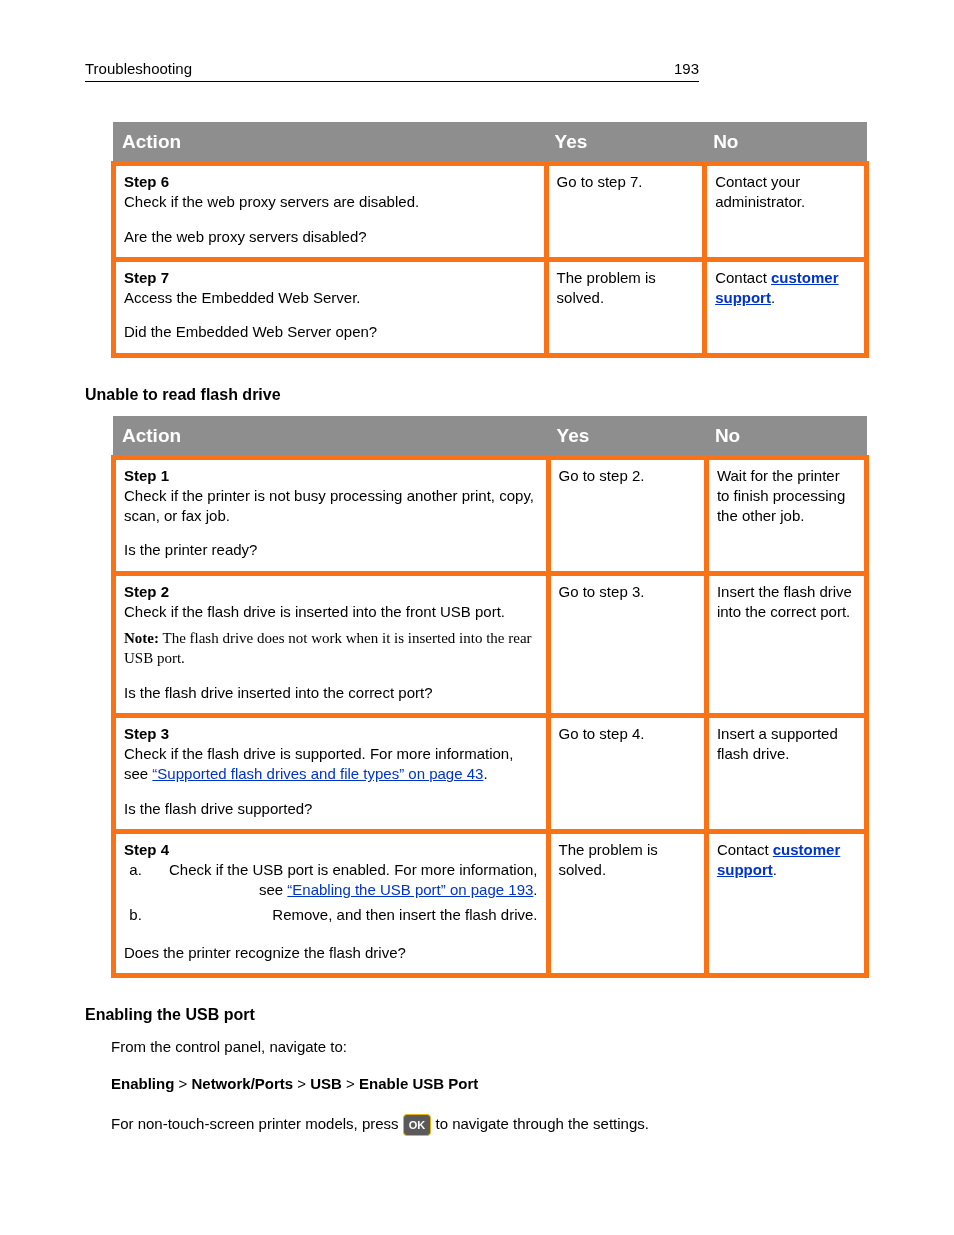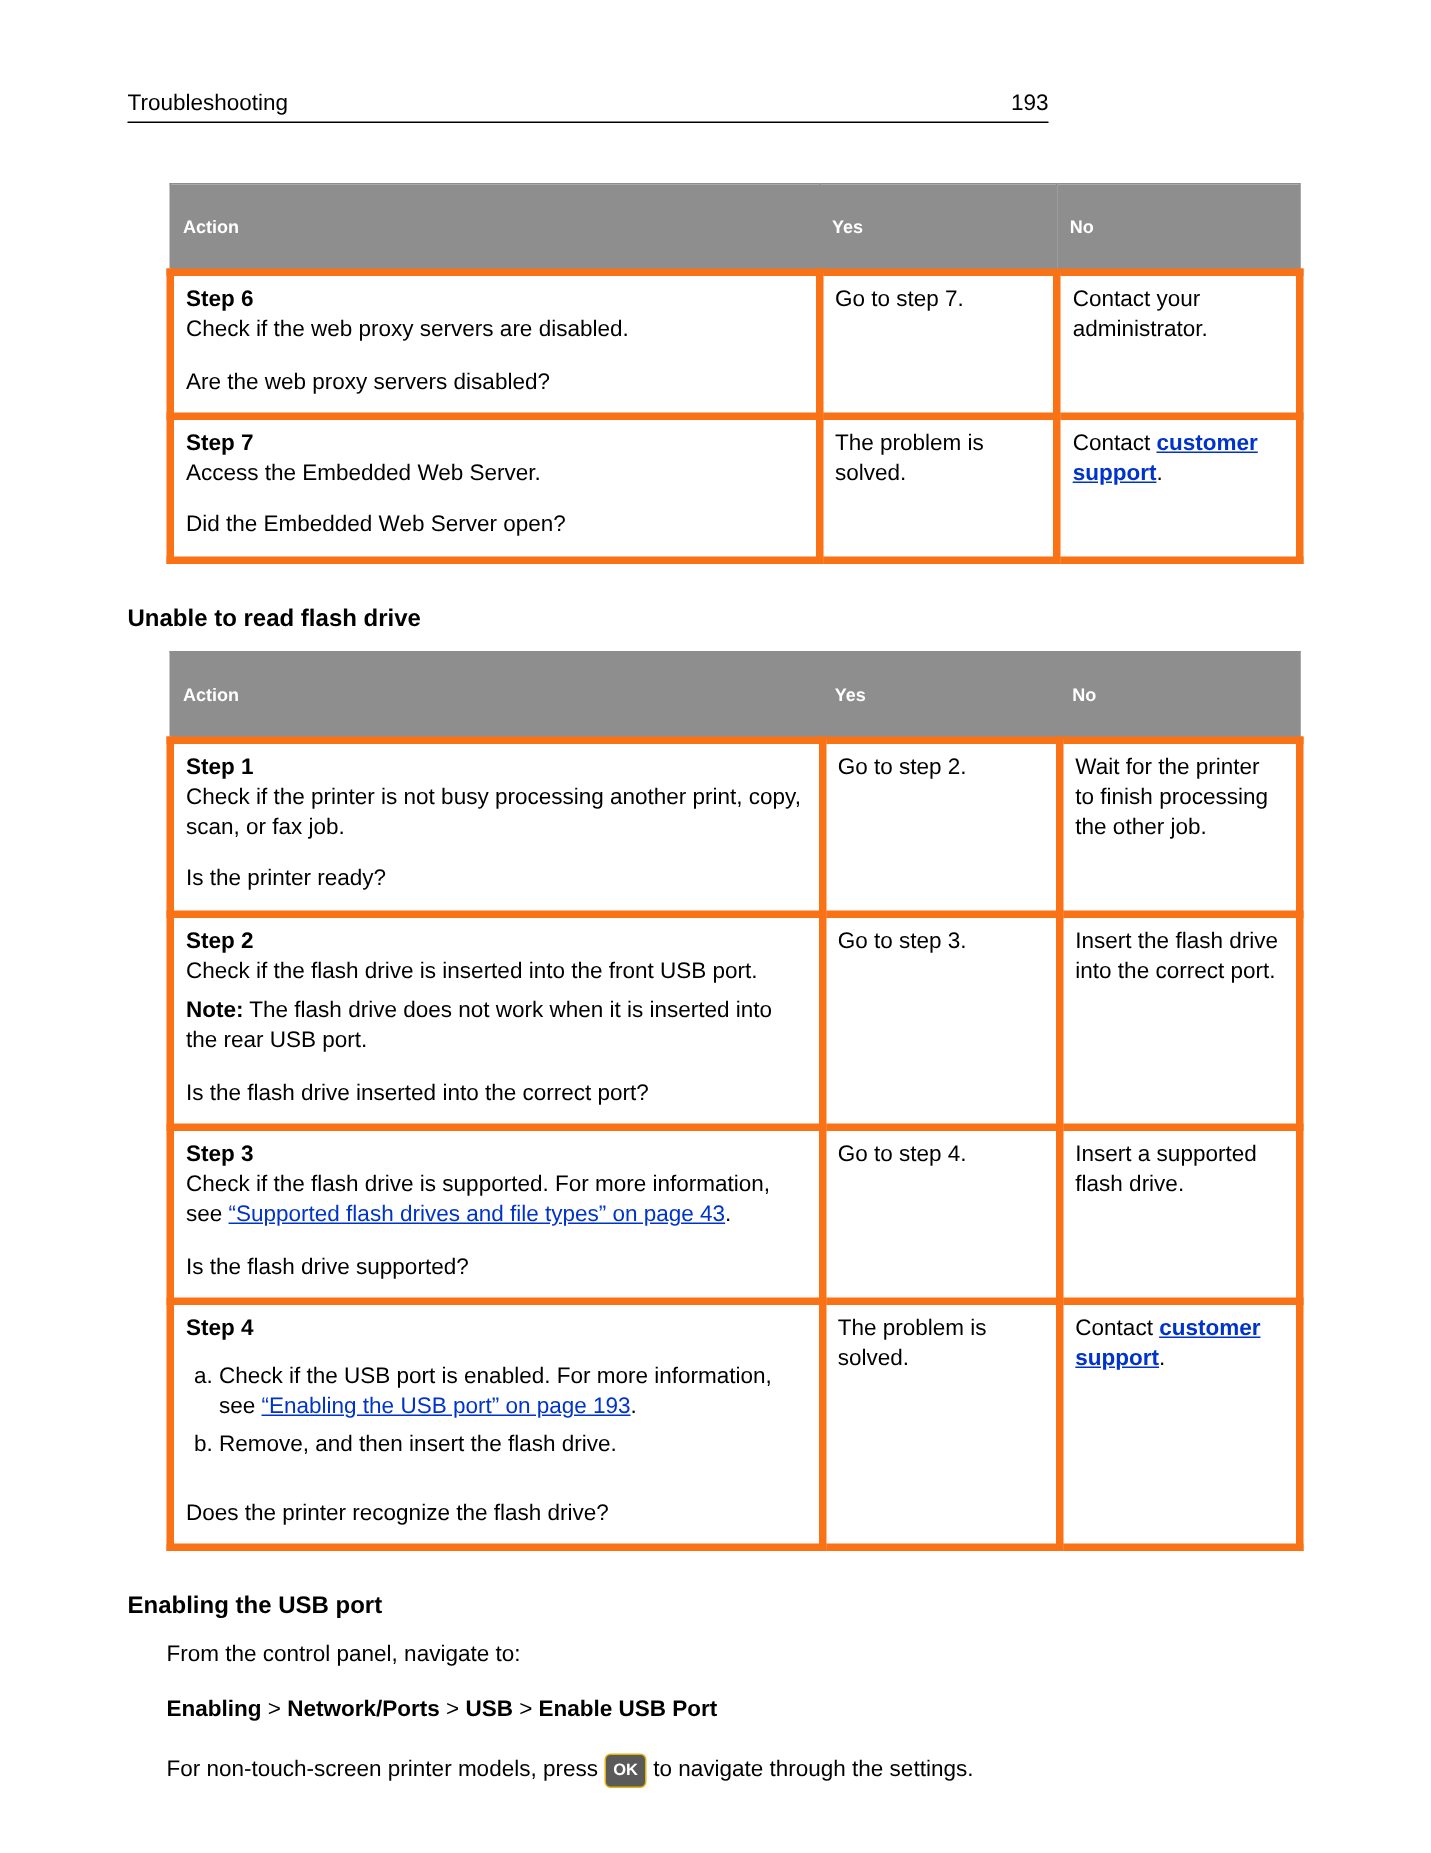--- a/index.html
+++ b/index.html
@@ -33,23 +33,23 @@
     width: 758px;
     margin-left: 26px;
     border-collapse: collapse;
     font-size: 15px;
   }
   table.trouble th {
     background: #8e8e8e;
     color: #fff;
     text-align: left;
     font-weight: bold;
-    padding: 21px 8px;
+    padding: 8px 8px;
     border: 1px solid #8e8e8e;
-    font-size: 12px;
+    font-size: 19px;
     margin-left: 24px;
   }
   table.trouble td {
     border: 5px solid #f97316;
     padding: 6px 8px 10px 8px;
     vertical-align: top;
     line-height: 1.35;
   }
   .col-action { width: 450px; }
   .col-yes { width: 150px; }
@@ -79,21 +79,22 @@
     border: 1px solid #eab308;
     border-radius: 4px;
     font-size: 11px;
     font-weight: bold;
     padding: 2px 5px;
     vertical-align: middle;
   }
   ol.sublist {
     list-style-type: lower-alpha;
     padding-left: 22px;
-    margin: 12px 0;
+    margin: 0 0;
+    text-align: right;
   }
   ol.sublist li { margin-bottom: 4px; }
 </style>
 </head>
 <body>
 
 <div class="page">
 
   <div class="header-row">
     <span>Troubleshooting</span>
@@ -152,21 +153,21 @@
           <div>Is the printer ready?</div>
         </td>
         <td>Go to step 2.</td>
         <td>Wait for the printer to finish processing the other job.</td>
       </tr>
 
       <tr>
         <td>
           <div class="step-title">Step 2</div>
           <div>Check if the flash drive is inserted into the front USB port.</div>
-          <div style="margin-top:6px;"><b>Note:</b><span> The flash drive does not work when it is inserted into the rear USB port.</span></div>
+          <div style="margin-top:6px;font-family:Liberation Serif, serif;"><b>Note:</b><span> The flash drive does not work when it is inserted into the rear USB port.</span></div>
           <div class="spacer"></div>
           <div>Is the flash drive inserted into the correct port?</div>
         </td>
         <td>Go to step 3.</td>
         <td>Insert the flash drive into the correct port.</td>
       </tr>
 
       <tr>
         <td>
           <div class="step-title">Step 3</div>

